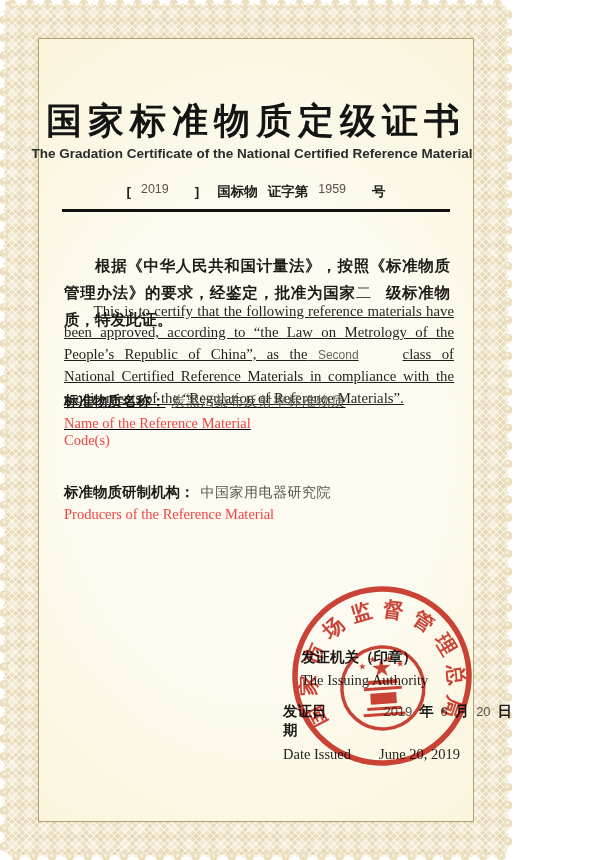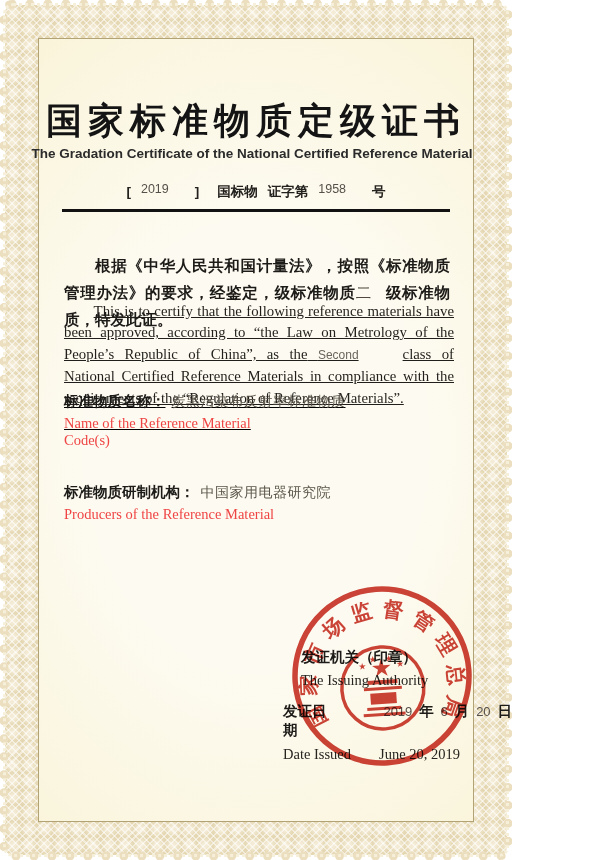--- a/index.html
+++ b/index.html
@@ -82,28 +82,28 @@
     <span>[</span>
       <span class="sp-s"></span>
     <span class="typed">2019</span>
       <span class="sp-l"></span>
     <span>]</span>
       <span class="sp-m"></span>
     <span>国标物</span>
       <span class="sp-s"></span>
     <span>证字第</span>
       <span class="sp-s"></span>
-    <span class="typed">1958</span>
+    <span class="typed">1959</span>
       <span class="sp-l"></span>
     <span>号</span>
   </div>
 
   <div class="rule"></div>
 
-  <p class="para-cn"><span>根据《中华人民共和国计量法》，按照《标准物质管理办法》的要求，经鉴定，级标准物质</span><span class="grade">二</span><span>级标准物质，特发此证。</span></p>
+  <p class="para-cn"><span>根据《中华人民共和国计量法》，按照《标准物质管理办法》的要求，经鉴定，批准为国家</span><span class="grade">二</span><span>级标准物质，特发此证。</span></p>
 
   <p class="para-en"><span>This is to certify that the following reference materials have been approved, according to “the Law on Metrology of the People’s Republic of China”, as the</span> <span class="grade-en">Second</span><span class="gap"></span><span>class of National Certified Reference Materials in compliance with the requirements of the “Regulation of Reference Materials”.</span></p>
 
   <div class="field f1">
     <div class="row-cn"><span>标准物质名称：</span><span class="val">炭黑污染布反射率标准物质</span></div>
     <div class="row-en">Name of the Reference Material</div>
   </div>
 
   <div class="field f2">
     <div class="row-en">Code(s)</div>

